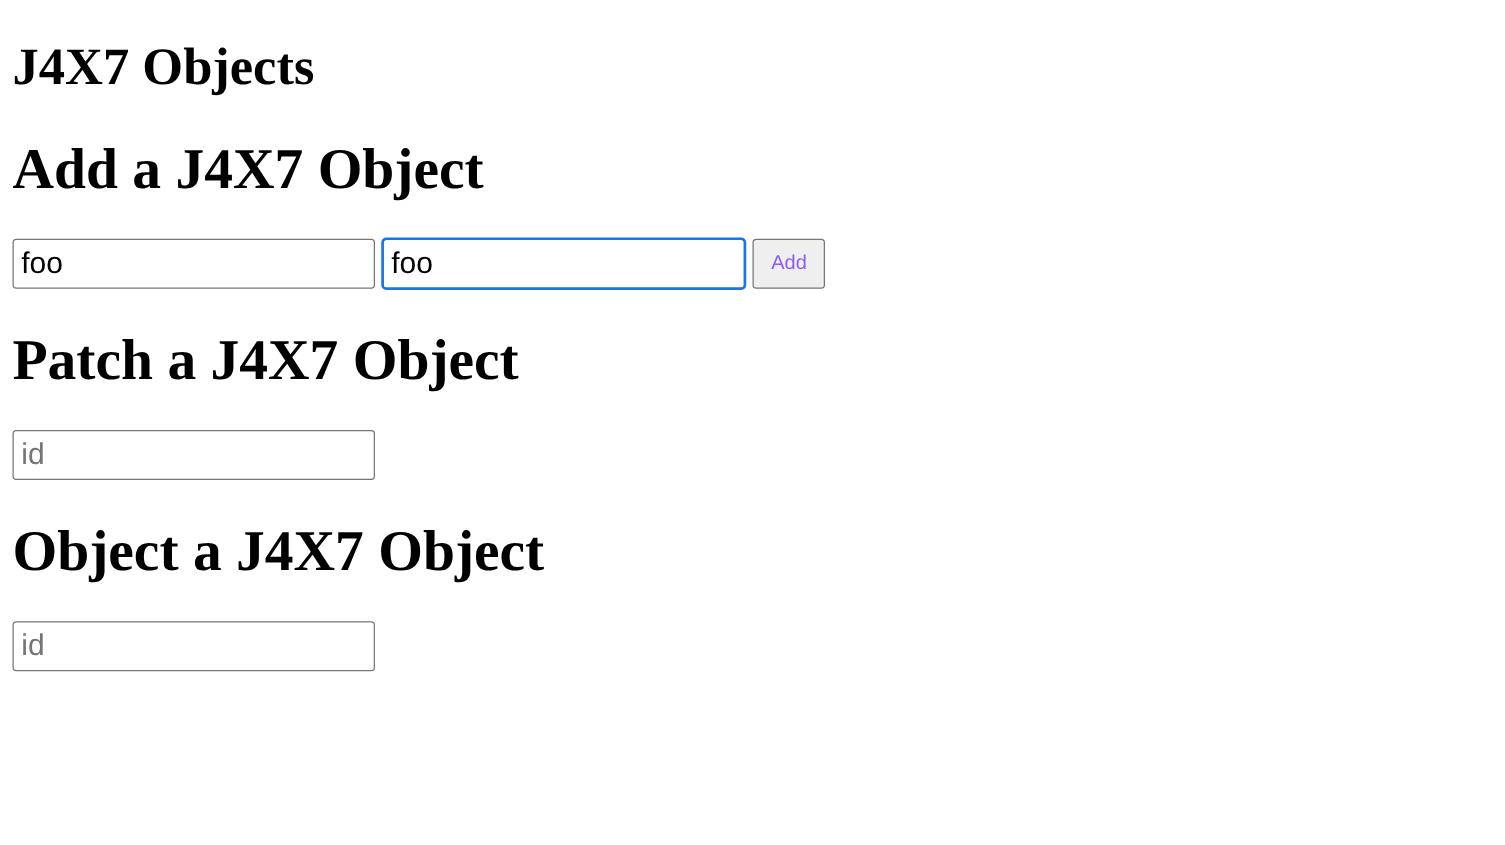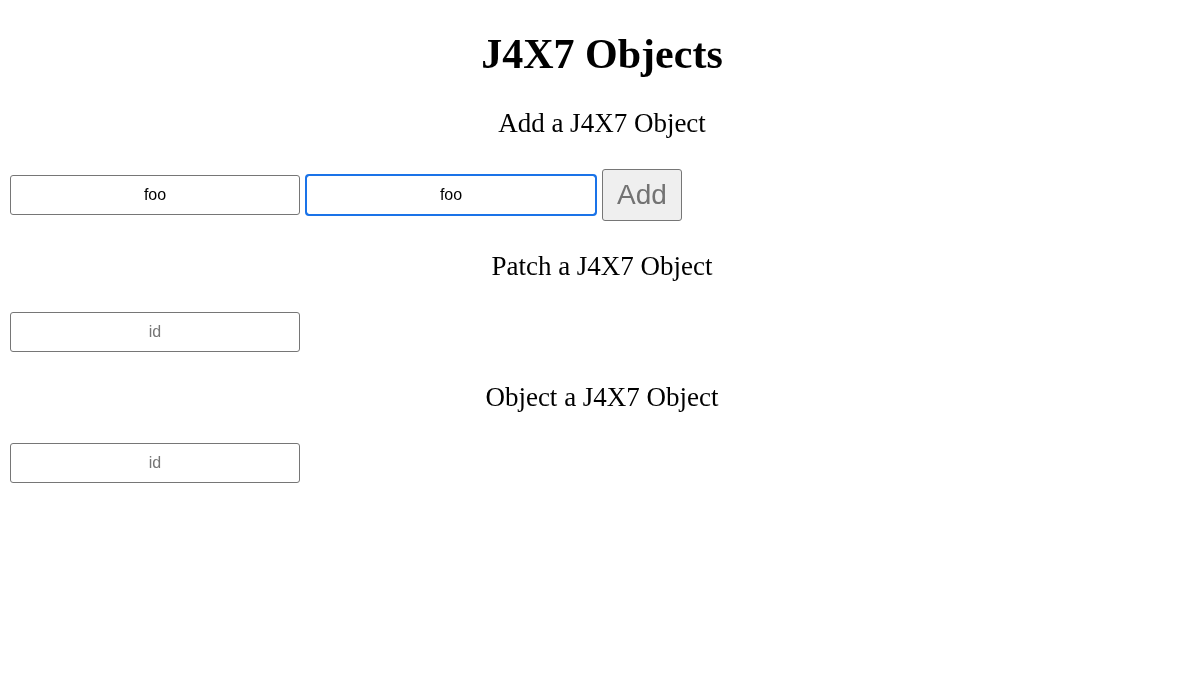--- a/index.html
+++ b/index.html
@@ -1,69 +1,68 @@
 <!DOCTYPE html>
 <html><head>
   <meta charset="utf-8">
   <style>
     * {
       box-sizing: border-box;
-      text-align: center;
     }
     body {
       margin: 0;
       padding: 10px;
       font-family: "Times New Roman", Times, serif;
       background: #ffffff;
       color: #000000;
     }
     h1 {
       font-size: 42px;
       font-weight: bold;
       margin: 20px 0 30px 0;
     }
     h2 {
-      font-size: 27px;
-      font-weight: normal;
+      font-size: 46px;
+      font-weight: bold;
       margin: 30px 0 30px 0;
     }
     .form-row {
       display: flex;
       align-items: center;
       gap: 6px;
       margin-bottom: 10px;
     }
     input[type="text"] {
       font-family: Arial, Helvetica, sans-serif;
-      font-size: 16px;
+      font-size: 24px;
       padding: 4px 6px;
       border: 1px solid #767676;
       border-radius: 3px;
       height: 40px;
       width: 290px;
       background: #ffffff;
       color: #000000;
     }
     input[type="text"]::placeholder {
       color: #757575;
     }
     input[type="text"].focused {
       outline: 2px solid #1a73e8;
       outline-offset: -1px;
       border-color: #1a73e8;
     }
     button {
       font-family: Arial, Helvetica, sans-serif;
-      font-size: 28px;
+      font-size: 16px;
       padding: 4px 14px;
-      height: 52px;
+      height: 40px;
       border: 1px solid #767676;
       border-radius: 3px;
       background: #efefef;
-      color: #737373;
+      color: #8b5cf6;
       cursor: pointer;
     }
   </style>
 </head>
 <body>
 
 <h1>J4X7 Objects</h1>
 
 <h2>Add a J4X7 Object</h2>
 <div class="form-row">

